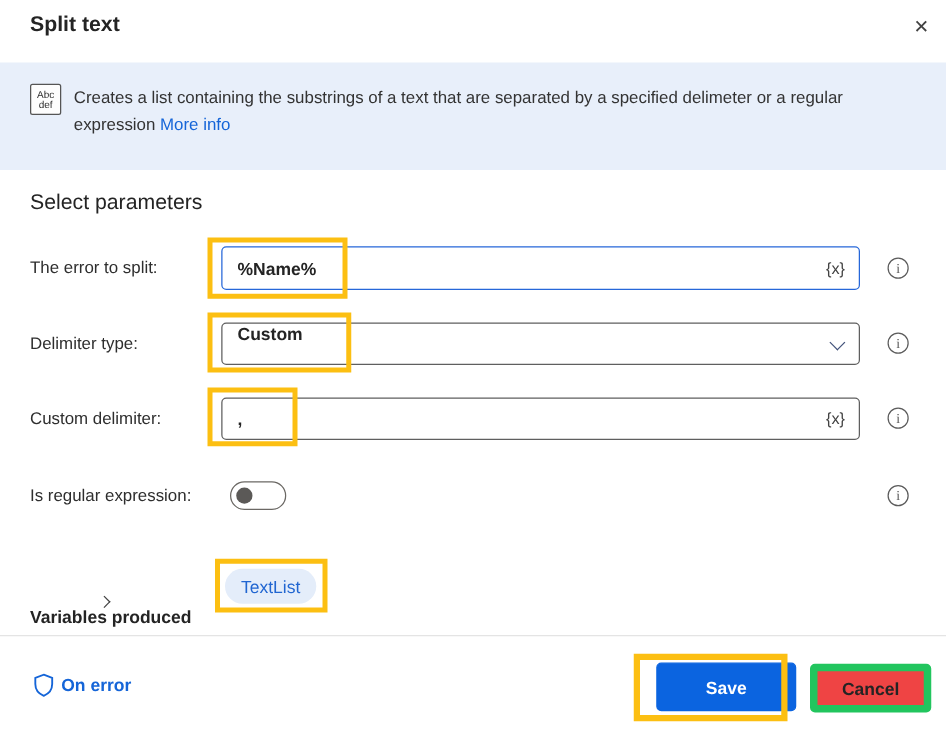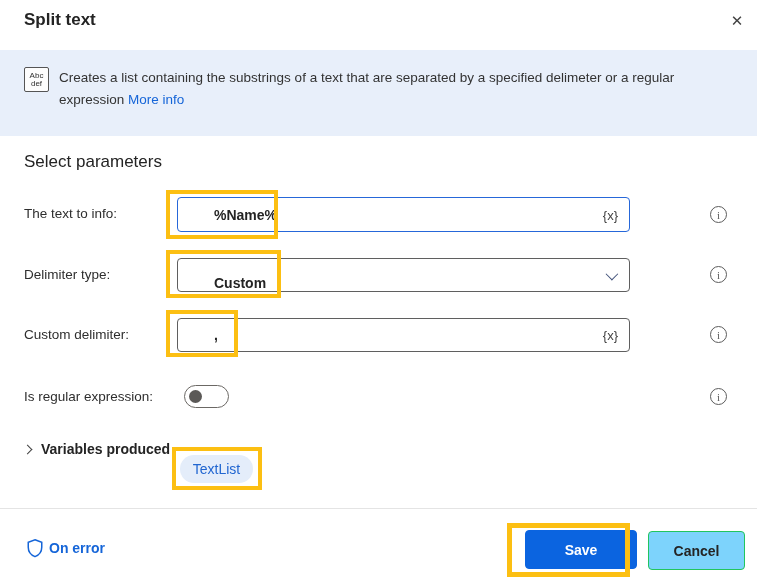--- a/index.html
+++ b/index.html
@@ -44,23 +44,23 @@
     position:absolute; left:24px; top:152px;
     font-size:17px; font-weight:400; color:#242424;
   }
 
   .row-label {
     position:absolute; left:24px; font-size:13.5px; color:#2e2e2e; line-height:18px;
   }
 
   
   .ctrl {
-    position:absolute; left:177px; width:453px; height:35px;
+    position:absolute; left:177px; width:511px; height:35px;
     border-radius:4px; background:#ffffff;
-    display:flex; align-items:flex-end;padding-left:24px;
+    display:flex; align-items:flex-start;
   }
   .ctrl.focused { border:1.6px solid #2667d9; }
   .ctrl.normal  { border:1px solid #5f5f5f; }
   .ctrl input {
     border:none; outline:none; background:transparent;
     font-family:"Liberation Sans", sans-serif;
     font-size:14px; font-weight:700; color:#242424;
     padding-left:12px; width:440px; height:100%;
   }
   .fx-btn {
@@ -86,21 +86,21 @@
   .toggle {
     position:absolute; left:184px; top:385px; width:45px; height:23px;
     border:1px solid #6b6864; border-radius:12px; background:#ffffff; cursor:pointer;
   }
   .toggle .knob {
     position:absolute; left:4px; top:4px; width:13px; height:13px;
     border-radius:50%; background:#5b5957;
   }
 
   
-  .vars-row { position:absolute; left:24px; top:441px; display:flex; align-items:center; }
+  .vars-row { position:absolute; left:24px; top:478px; display:flex; align-items:center;flex-direction:column; }
   .chev-right {
     width:7px; height:7px; border-top:1.6px solid #424242; border-right:1.6px solid #424242;
     transform:rotate(45deg); margin-right:10px; flex:0 0 auto;
   }
   .vars-label { font-size:14px; font-weight:700; color:#242424; }
   .var-pill {
     position:absolute; left:180px; top:455px; width:73px; height:28px;
     background:#e4edfa; border-radius:14px;
     display:flex; align-items:center; justify-content:center;
     font-size:14px; color:#2166d1; cursor:pointer;
@@ -112,21 +112,21 @@
     position:absolute; left:26px; top:538px; display:flex; align-items:center; cursor:pointer;
   }
   .on-error .txt { margin-left:5px; font-size:14px; font-weight:700; color:#1565d8; }
   .btn {
     position:absolute; height:39px; border-radius:4px; font-family:"Liberation Sans", sans-serif;
     font-size:14px; font-weight:700; display:flex; align-items:center; justify-content:center;
     cursor:pointer;
     margin-left:12px;
   }
   .btn-save { left:513px; top:530px; width:112px; background:#0b64e0; color:#ffffff; border:1px solid #0b64e0; }
-  .btn-cancel { left:636px; top:531px; width:97px; background:#7dd3fc; color:#242424; border:1px solid #22c55e; }
+  .btn-cancel { left:636px; top:531px; width:97px; background:#ef4444; color:#242424; border:6px solid #22c55e; }
 
   
   .hl { position:absolute; border:4px solid #fcbf12; background:transparent; pointer-events:none; }
   .hl-save { border-width:5px; }
 </style>
 </head>
 <body>
 
 <div class="dialog">
 
@@ -136,21 +136,21 @@
   <div class="banner">
     <div class="banner-icon">
       <span>Abc</span>
       <span>def</span>
     </div>
     <div class="banner-text"><span>Creates a list containing the substrings of a text that are separated by a specified delimeter or a regular expression </span><a class="banner-link">More info</a></div>
   </div>
 
   <div class="section-heading">Select parameters</div>
 
-  <div class="row-label" style="top:205px;">The text to info:</div>
+  <div class="row-label" style="top:205px;">The error to split:</div>
   <div class="ctrl focused" style="top:197px;">
     <input type="text" value="%Name%" style="">
     <span class="fx-btn">{x}</span>
   </div>
   <div class="info-icon" style="top:206px;">i</div>
 
   <div class="row-label" style="top:266px;">Delimiter type:</div>
   <div class="ctrl normal" style="top:258px; height:34px;">
     <span class="dd-value">Custom</span>
     <span class="dd-chevron"></span>

